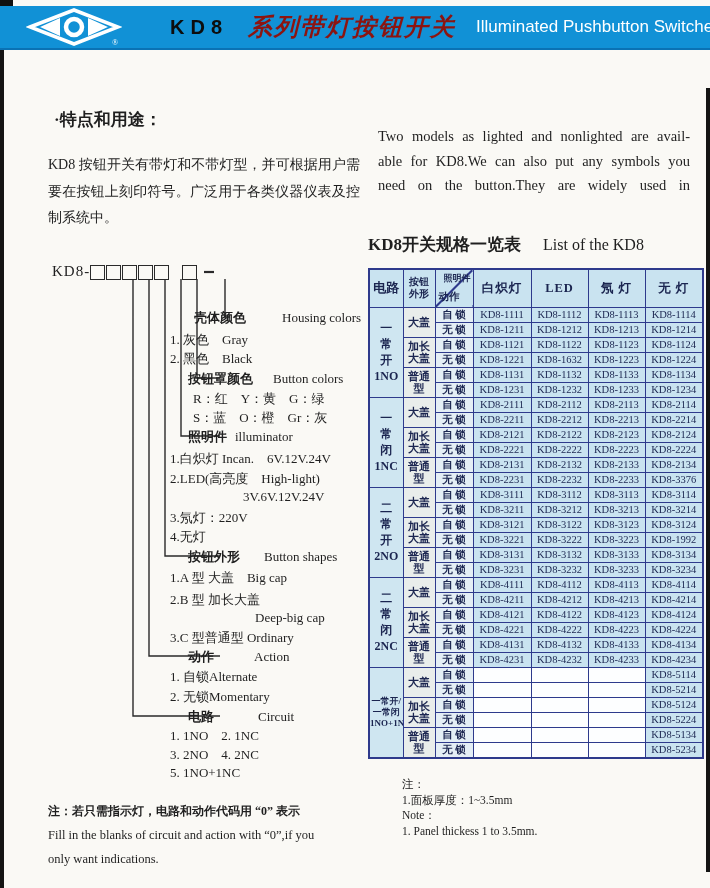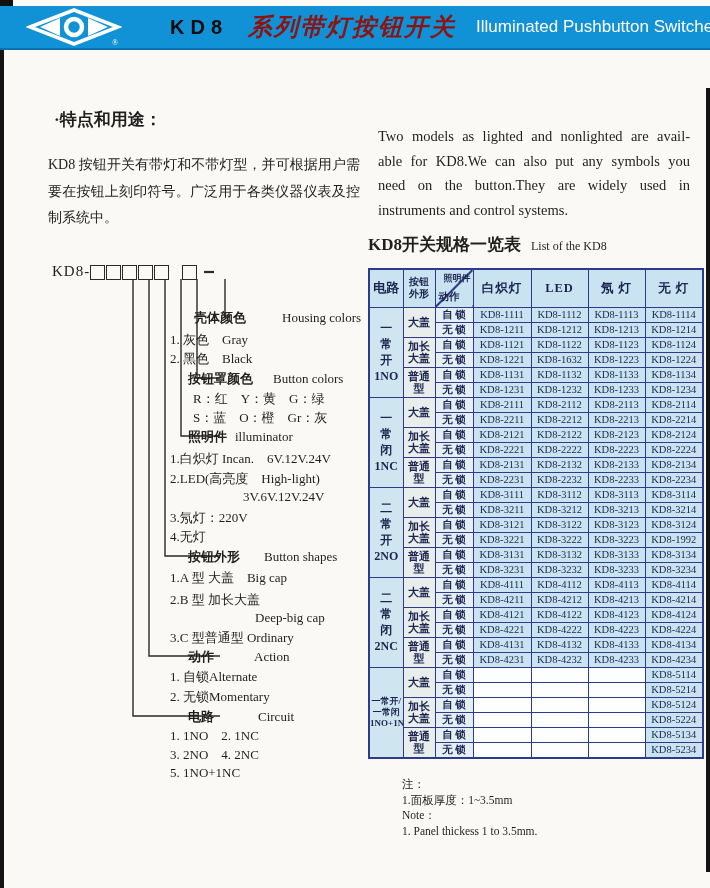--- a/index.html
+++ b/index.html
@@ -22,21 +22,21 @@
   #logo{margin-left:26px;flex:0 0 auto;}
   
   #feat-zh-heading{left:54px;top:108px;font-size:17px;font-weight:700;}
   #feat-zh-lines{left:48px;top:139px;width:312px;font-size:14px;line-height:26.5px;margin-top:13px;}
   #feat-en-heading{left:378px;top:94px;font-size:18px;}
   #feat-en-lines{left:378px;top:124px;width:312px;font-size:14.5px;line-height:24.5px;}
   .jl{text-align:justify;text-align-last:justify;}
   #type-heading{left:56px;top:229px;font-size:18px;font-weight:700;}
   #type-heading .en{font-weight:400;font-size:16px;margin-left:8px;}
   #table-heading{left:368px;top:233px;font-size:17px;font-weight:700;}
-  #table-heading .en{font-weight:400;font-size:12px;margin-left:10px;}
+  #table-heading .en{font-weight:400;font-size:16px;margin-left:22px;}
   
   #diagram{left:0;top:0;width:710px;height:888px;pointer-events:none;padding-left:36px;}
   #model-prefix{left:52px;top:263px;font-size:15px;letter-spacing:1px;}
   .mbox{position:absolute;top:265px;width:13px;height:13px;border:1.5px solid #2a2a2a;background:transparent;}
   .dlabel{position:absolute;font-size:13px;white-space:nowrap;}
   .dzh{font-weight:700;}
   .den{font-weight:400;}
   
   #spec-table{left:368px;top:268px;border-collapse:collapse;table-layout:fixed;width:334px;
     background:#c9e3f0;border:2px solid #2e3a8c;color:#1b2550;}
@@ -88,21 +88,20 @@
   <div id="feat-zh-lines" class="abs">
       <div class="jl">KD8 按钮开关有带灯和不带灯型，并可根据用户需</div>
       <div class="jl">要在按钮上刻印符号。广泛用于各类仪器仪表及控</div>
       <div>制系统中。</div>
     </div>
 
   <div id="feat-en-lines" class="abs">
       <div class="jl">Two models as lighted and nonlighted are avail-</div>
       <div class="jl">able for KD8.We can also put any symbols you</div>
       <div class="jl">need on the button.They are widely used in</div>
-      <div>instruments and control systems.</div>
     </div>
 
 
   <div id="table-heading" class="abs">
     <span>KD8开关规格一览表</span><span class="en">List  of  the  KD8</span>
   </div>
 
   <div id="diagram" class="abs">
     <svg width="710" height="888" viewBox="0 0 710 888">
       <path d="M97 279 V716 H184 M113 279 V656 H184 M129 279 V556 H184 M145 279 V436 H184 M161 279 V378 H184 M189 279 V317 H194" fill="none" stroke="#2a2a2a" stroke-width="1.4"></path>
@@ -252,21 +251,21 @@
           <td class="c-model">KD8-2131</td>
           <td class="c-model">KD8-2132</td>
           <td class="c-model">KD8-2133</td>
           <td class="c-model">KD8-2134</td>
         </tr>
         <tr>
           <td class="c-act">无 锁</td>
           <td class="c-model">KD8-2231</td>
           <td class="c-model">KD8-2232</td>
           <td class="c-model">KD8-2233</td>
-          <td class="c-model">KD8-2234</td>
+          <td class="c-model">KD8-3376</td>
         </tr>
         <tr>
           <td rowspan="6" class="c-circ">
             <div>二</div>
             <div>常</div>
             <div>开</div>
             <div>2NO</div>
           </td>
           <td rowspan="2" class="c-shape">
             <div>大盖</div>
@@ -436,14 +435,19 @@
         </tr>
       </tbody>
   </table>
 
   <div id="notes-right" class="abs">
       <div>注：</div>
       <div>1.面板厚度：1~3.5mm</div>
       <div>Note：</div>
       <div>1. Panel thickess 1 to 3.5mm.</div>
     </div>
+  <div id="notes-left" class="abs">
+      <div class="nl-zh">注：若只需指示灯，电路和动作代码用 “0” 表示</div>
+      <div class="nl-en">Fill in the blanks of circuit and action with “0”,if you</div>
+      <div class="nl-en">only want indications.</div>
+    </div>
 
 </div>
 
 </body></html>

